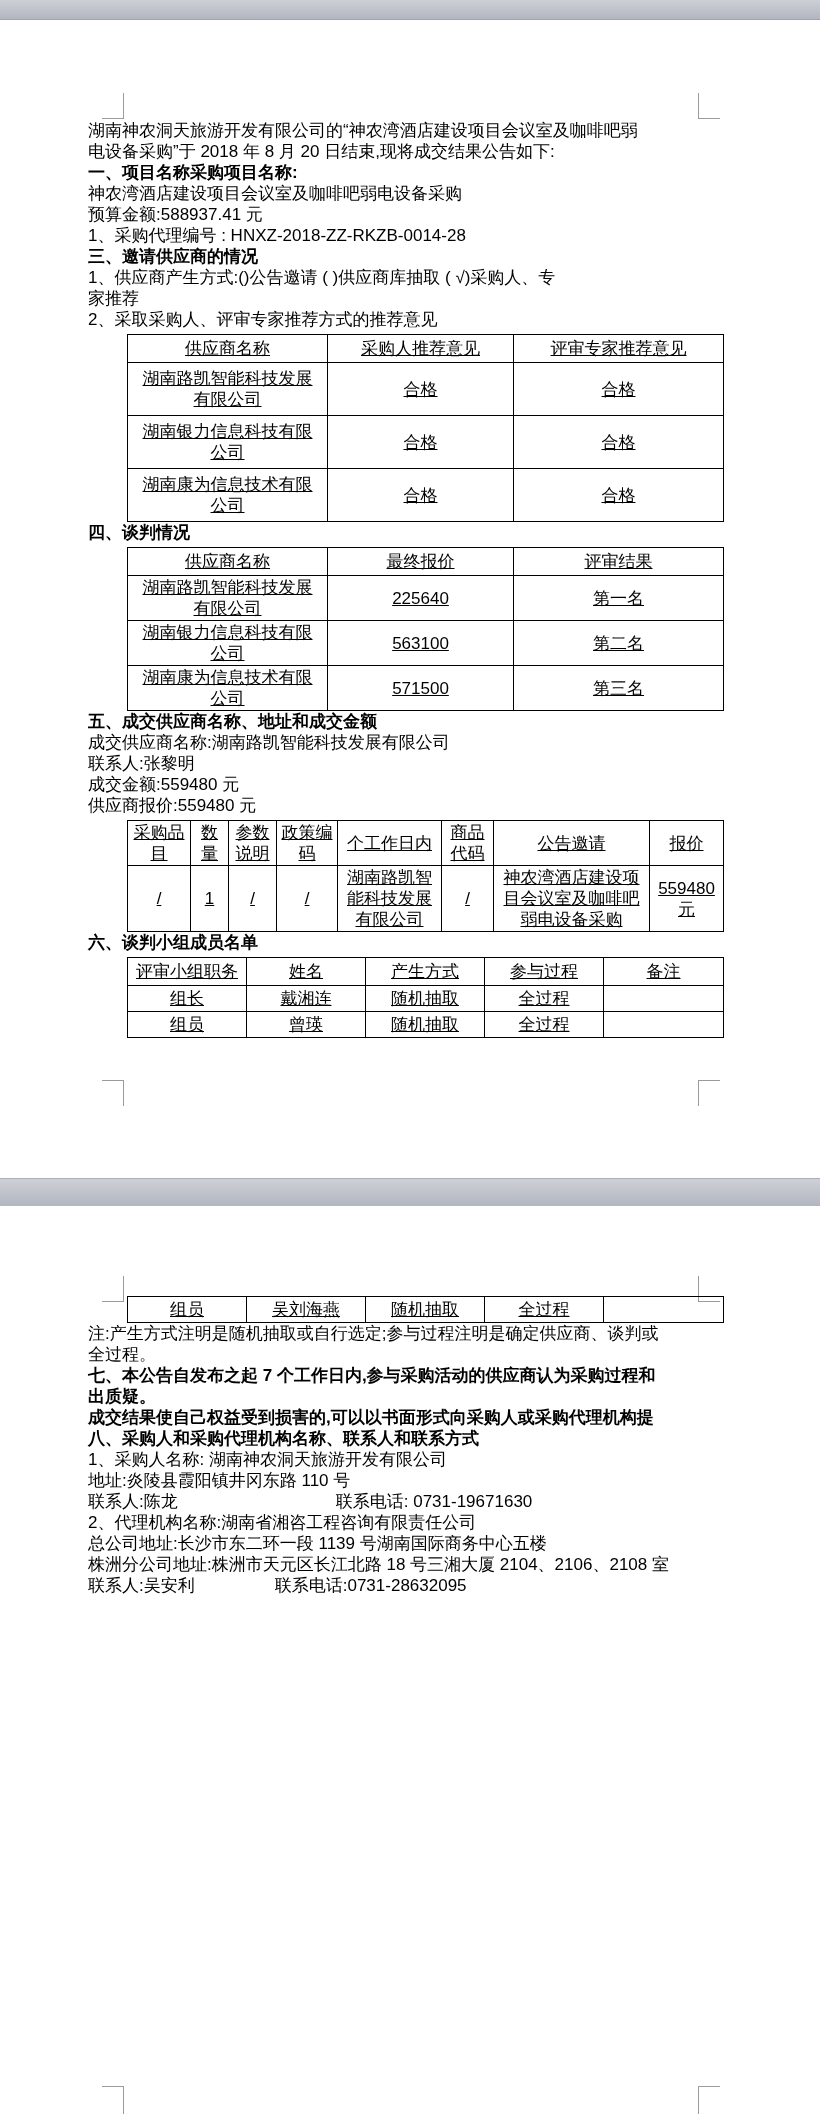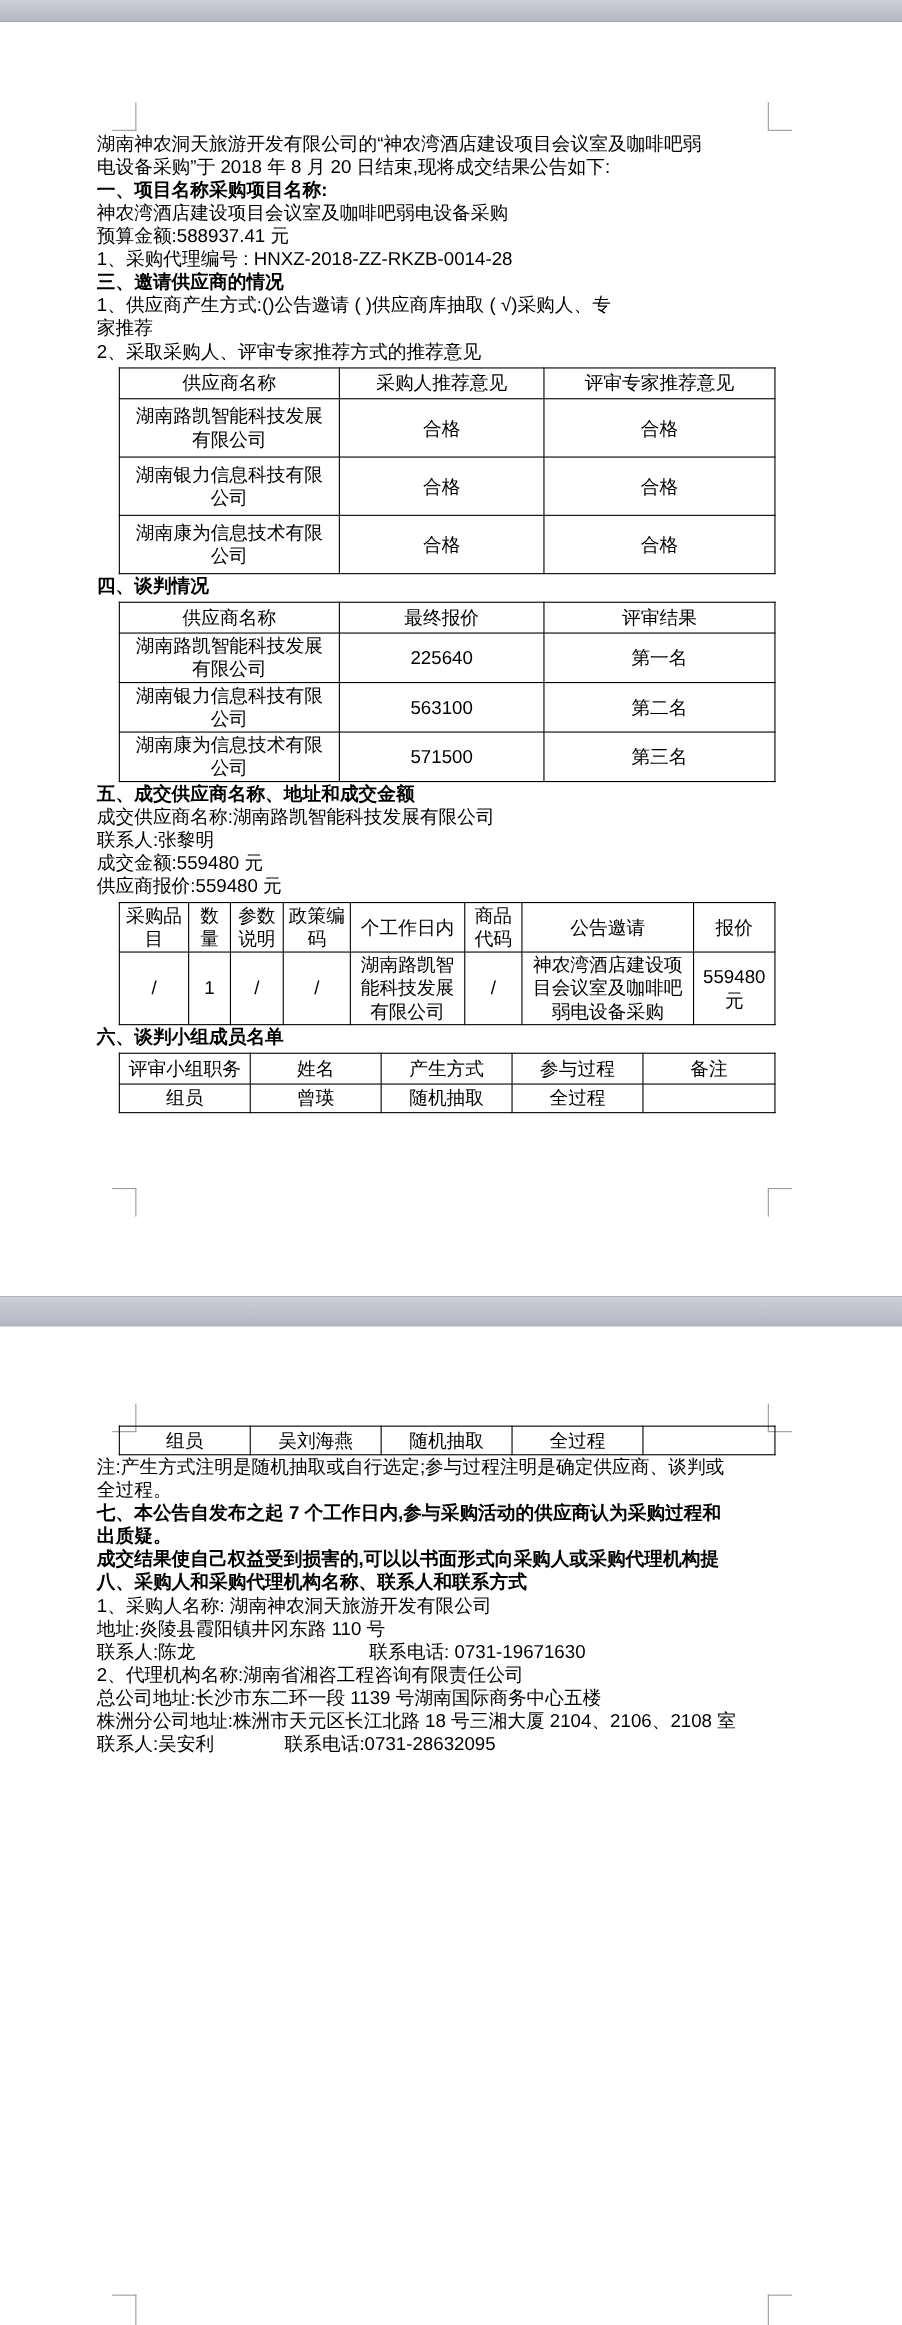--- a/index.html
+++ b/index.html
@@ -21,21 +21,21 @@
   .content{position:absolute;left:88px;width:640px;}
   #p1c{top:120px;}
   #p2c{top:1296px;}
   p.t{margin:0;font-size:17px;line-height:21px;white-space:nowrap;}
   .b{font-weight:bold;}
   .i1{margin-left:28px;}   
   .i2{margin-left:46px;}   
   .i3{margin-left:96px;}   
   .i4{margin-left:60px;}   
   .i5{margin-left:18px;}   
-  table.tbl{border-collapse:collapse;table-layout:fixed;margin-left:20px;width:596px;}
+  table.tbl{border-collapse:collapse;table-layout:fixed;margin-left:39px;width:596px;text-decoration:underline;}
   table.tbl td{border:1px solid #000;text-align:center;vertical-align:middle;
     font-size:17px;line-height:21px;padding:2px;overflow:hidden;word-break:break-all;}
   table.tbl td.hd{padding:3px 2px;}
   #tbl-recommend td.name{padding:5px 14px;}
   #tbl-recommend td.val{padding:5px 2px;}
   #tbl-negotiation td.name{padding:1px 14px;}
   #tbl-negotiation td.val{padding:1px 2px;}
   #tbl-award td{padding:1px 2px;}
   #tbl-award td.maker{padding:1px 7px;}
   #tbl-award td.goods{padding:1px 8px;}
@@ -190,20 +190,27 @@
       </colgroup>
     <tbody>
         <tr>
       <td class="hd">评审小组职务</td>
       <td class="hd">姓名</td>
       <td class="hd">产生方式</td>
       <td class="hd">参与过程</td>
       <td class="hd">备注</td>
     </tr>
     <tr>
+      <td>组长</td>
+      <td>戴湘连</td>
+      <td>随机抽取</td>
+      <td>全过程</td>
+      <td></td>
+    </tr>
+    <tr>
       <td>组员</td>
       <td>曾瑛</td>
       <td>随机抽取</td>
       <td>全过程</td>
       <td></td>
     </tr>
   </tbody>
     </table>
 </div>
 
@@ -237,15 +244,15 @@
   <p class="t b">八、采购人和采购代理机构名称、联系人和联系方式</p>
   <p class="t i5">1、采购人名称: 湖南神农洞天旅游开发有限公司</p>
   <p class="t i4">地址:炎陵县霞阳镇井冈东路 110 号</p>
   <p class="t i4">
     <span>联系人:陈龙</span><span style="margin-left:158px;">联系电话: 0731-19671630</span>
   </p>
   <p class="t i5">2、代理机构名称:湖南省湘咨工程咨询有限责任公司</p>
   <p class="t i4">总公司地址:长沙市东二环一段 1139 号湖南国际商务中心五楼</p>
   <p class="t">株洲分公司地址:株洲市天元区长江北路 18 号三湘大厦 2104、2106、2108 室</p>
   <p class="t i4">
-    <span>联系人:吴安利</span><span style="margin-left:64px;">联系电话:0731-28632095</span>
+    <span>联系人:吴安利</span><span style="margin-left:80px;">联系电话:0731-28632095</span>
   </p>
 </div>
 
 </body></html>

